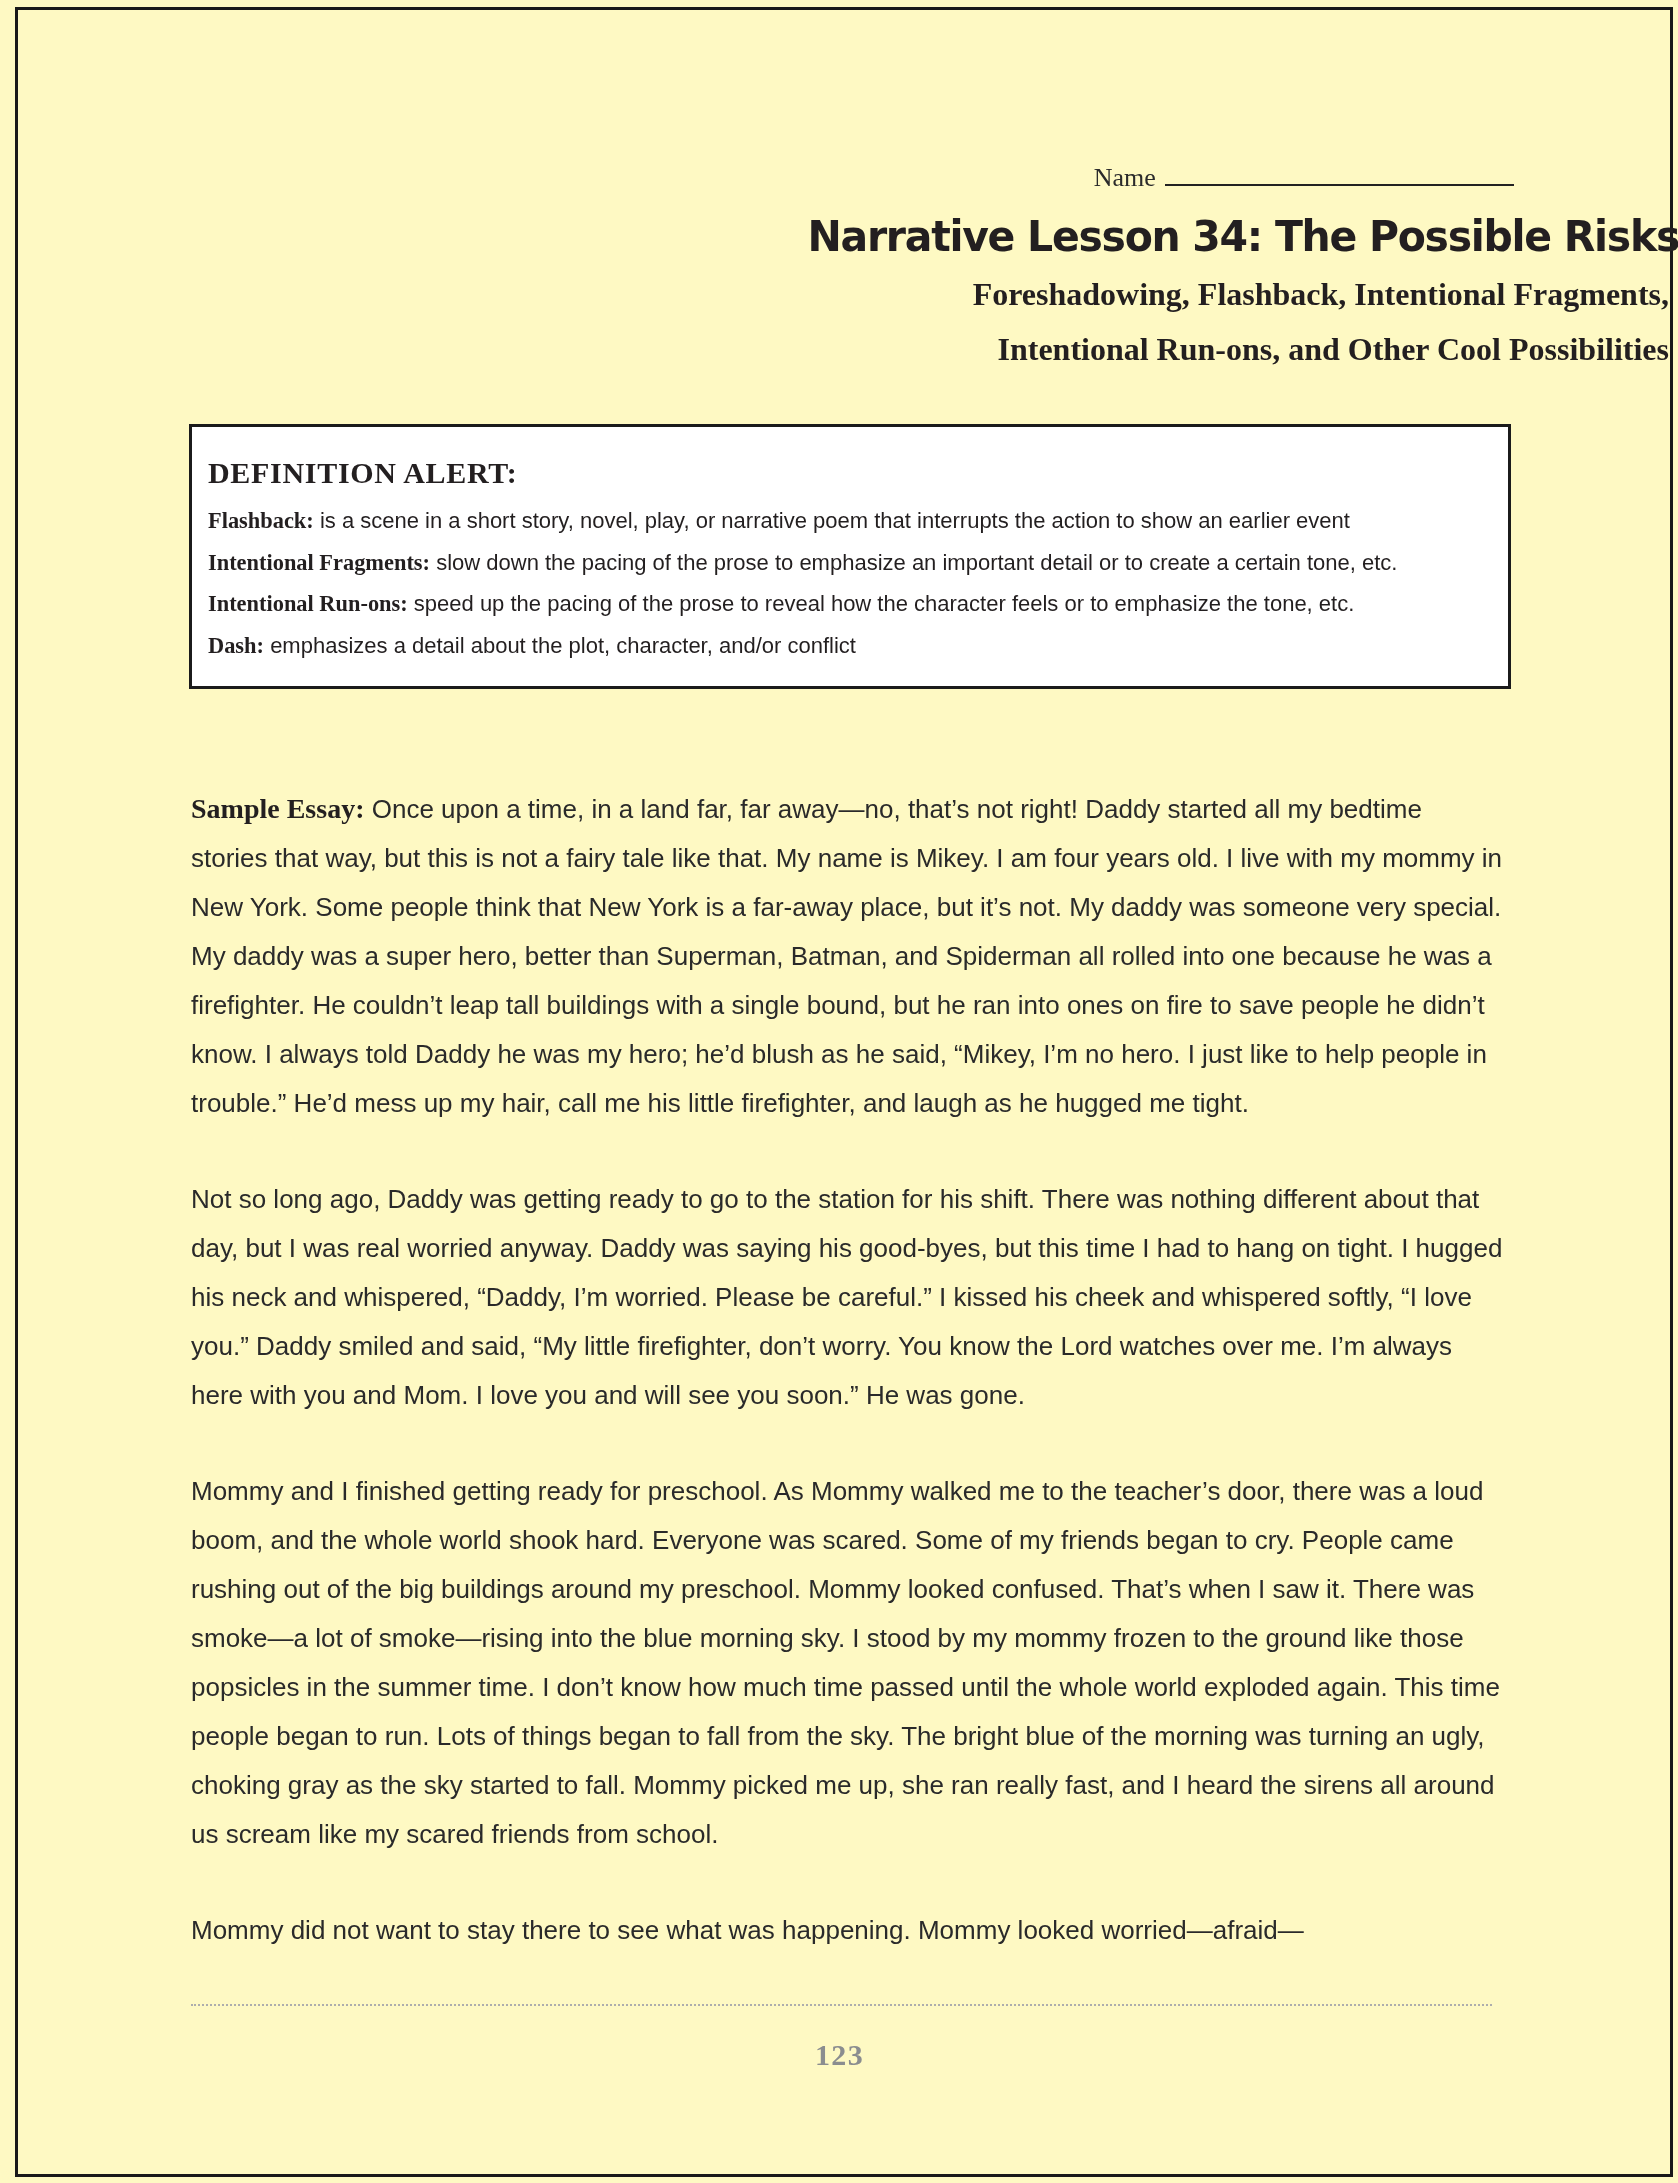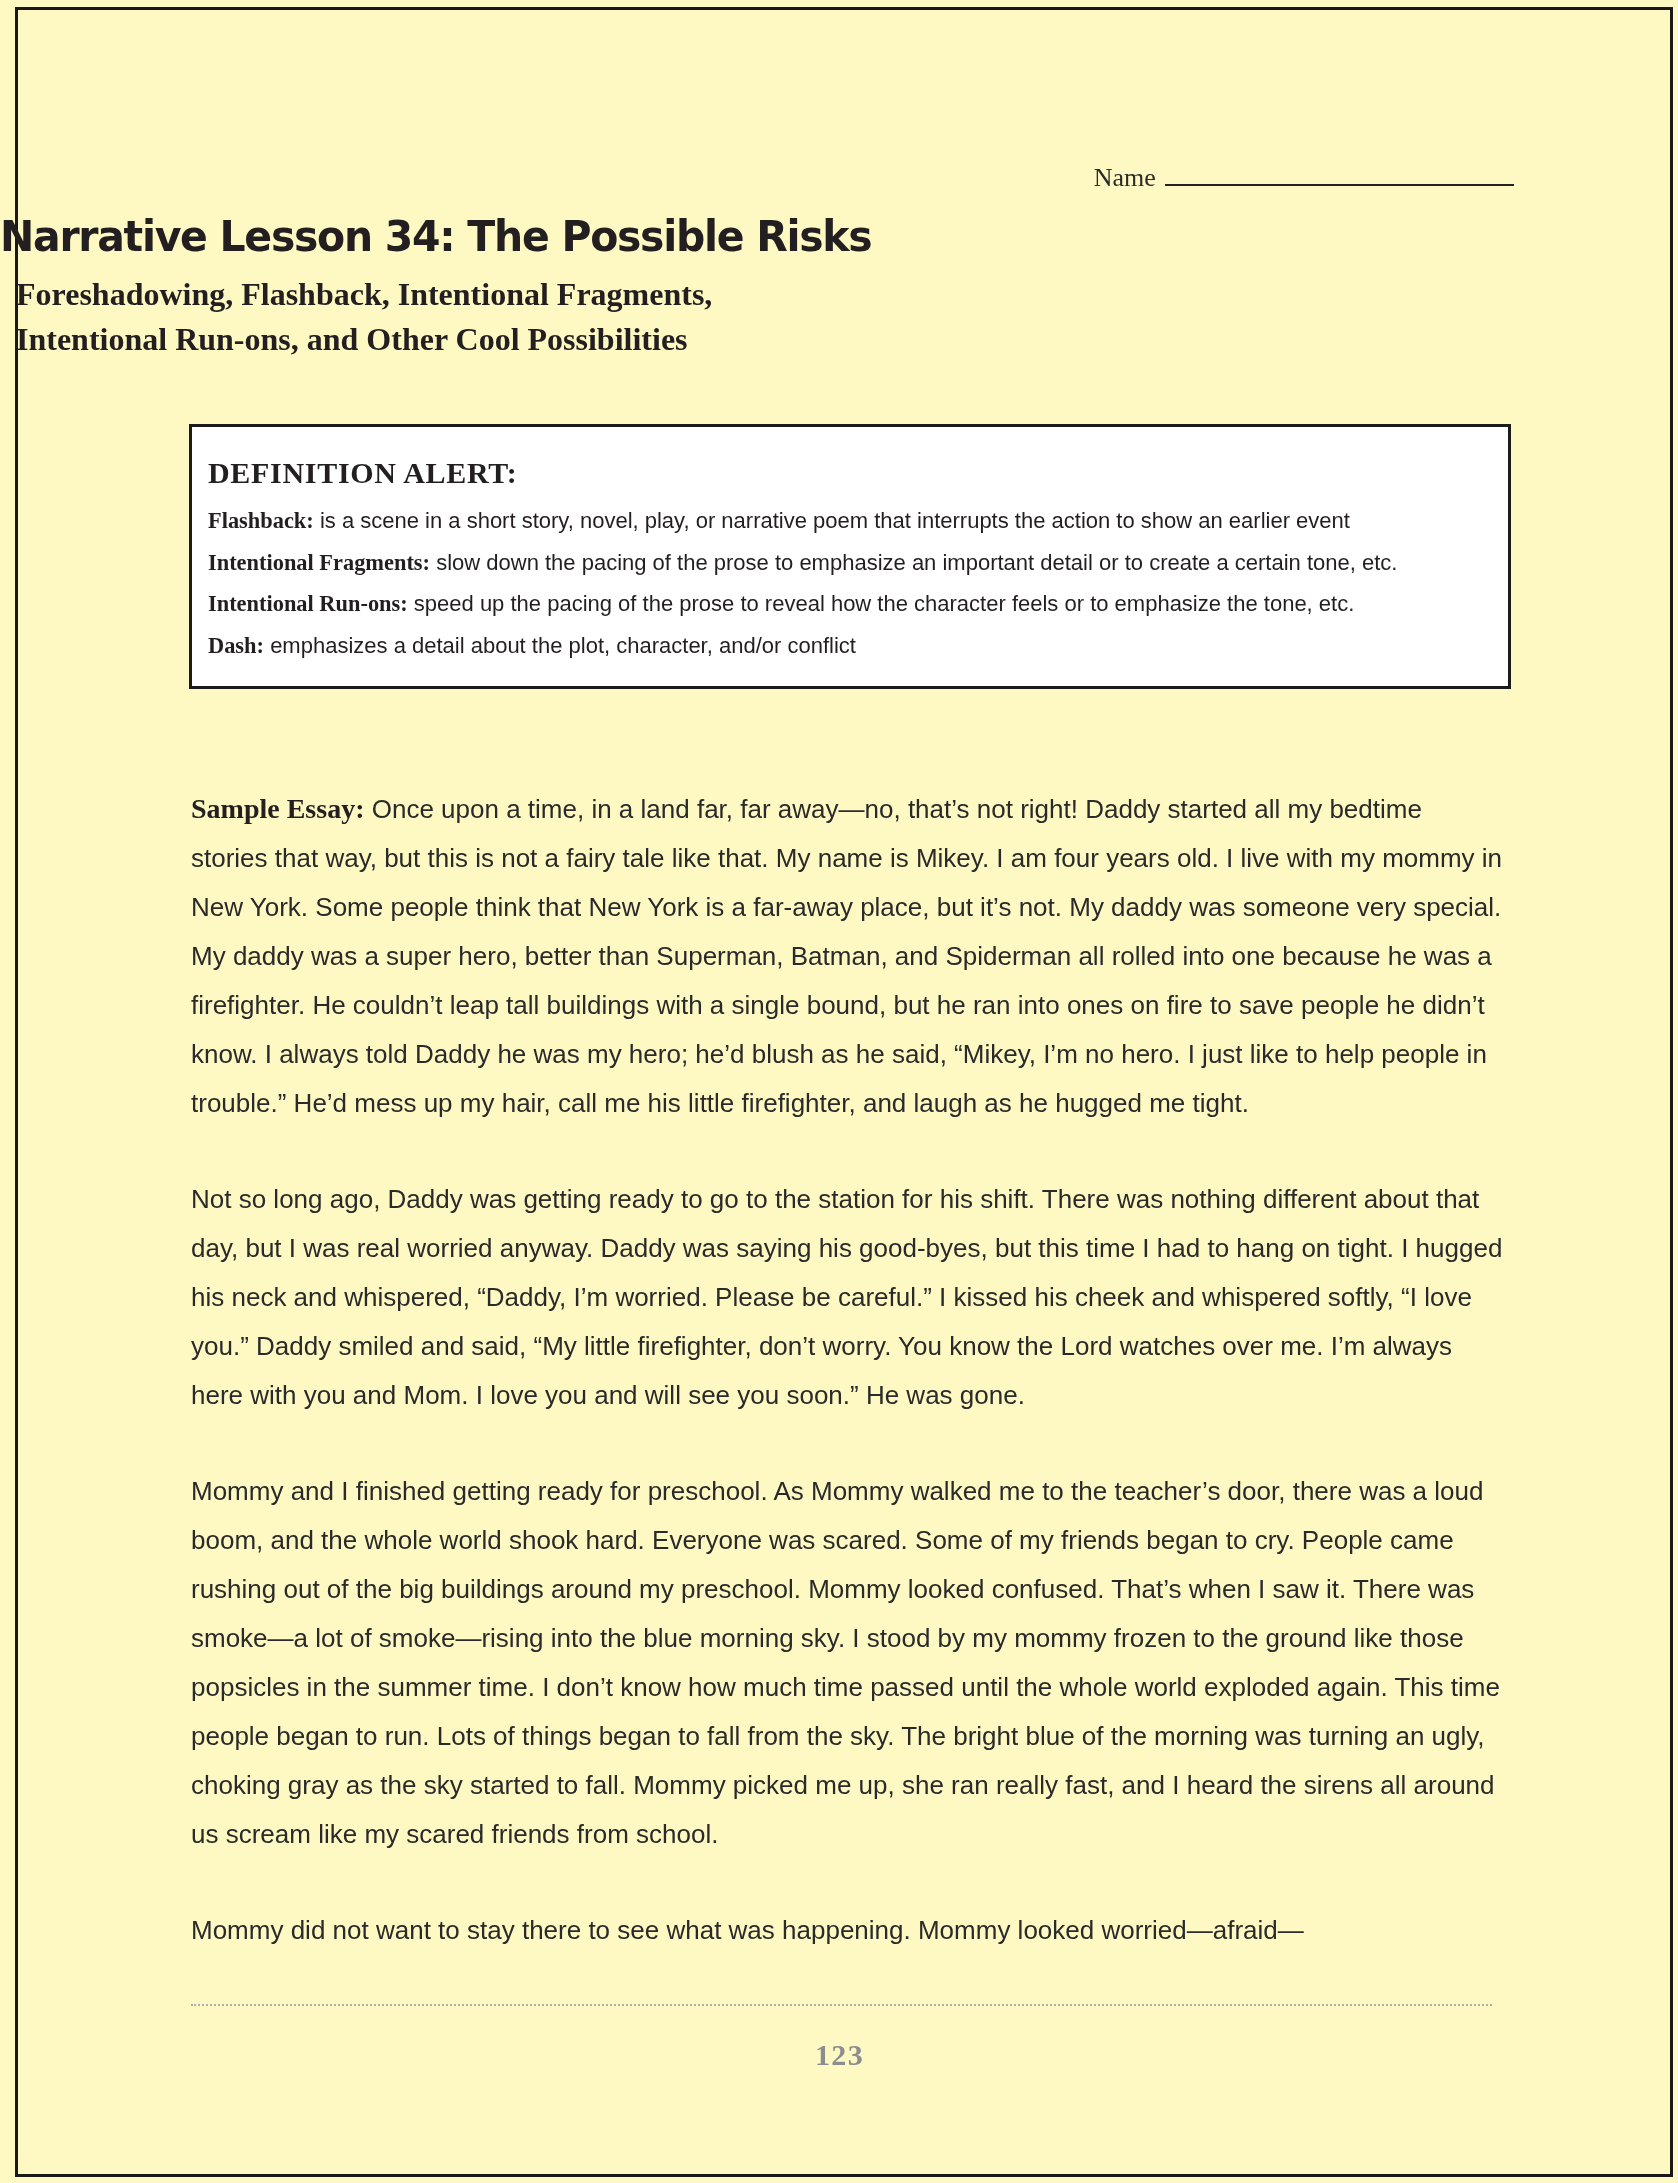--- a/index.html
+++ b/index.html
@@ -23,35 +23,35 @@
     font-size:26px;color:#2b2b2b;
     white-space:nowrap;
   }
   .name-blank{
     display:inline-block;
     width:349px;height:29px;
     border-bottom:2.6px solid #222;
     margin-left:9.2px;
   }
   
-  .header{position:absolute;top:212px;left:0;width:100%;text-align:left;}
+  .header{position:absolute;top:212px;left:0;width:100%;text-align:right;}
   .title{
     font-family:"DejaVu Sans",sans-serif;
     font-weight:bold;
     font-size:41px;
     letter-spacing:-1.3px;
     transform:scaleY(1.06);
     margin:0 0 12px 0;
   }
   .subtitle{
     font-family:"Liberation Serif",serif;
     font-weight:bold;
     font-size:32px;
     line-height:1.42;
-    margin:0;
+    margin:10px;
     padding-left:16px;
   }
   
   .def-box{
     position:absolute;top:424px;left:189px;width:1322px;
     box-sizing:border-box;
     border:3.3px solid #1b1b1b;
     padding:9.2px 16px 16px 16px;
     background:#fff;
   }

